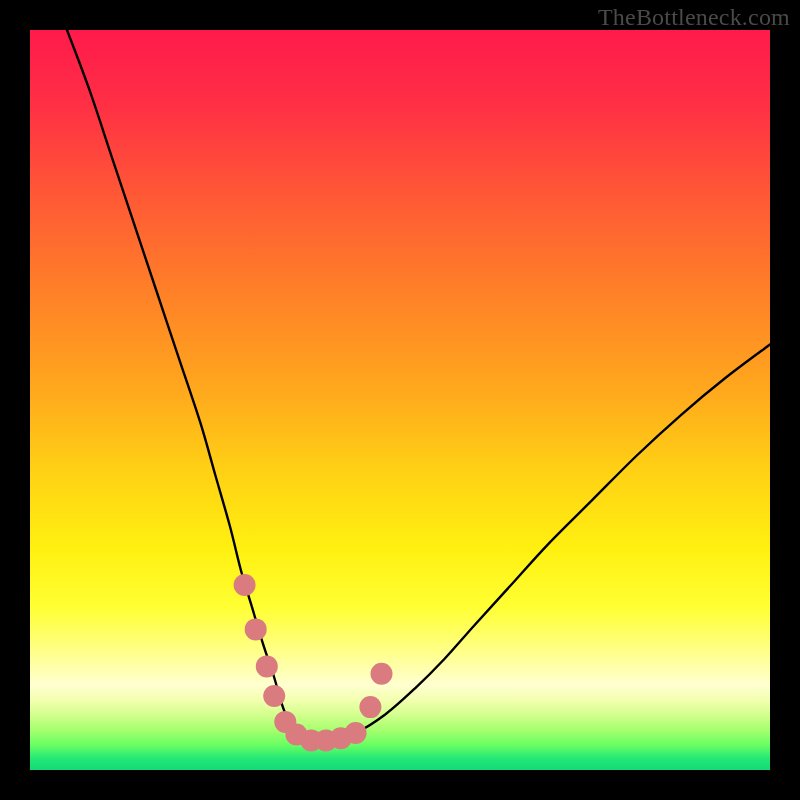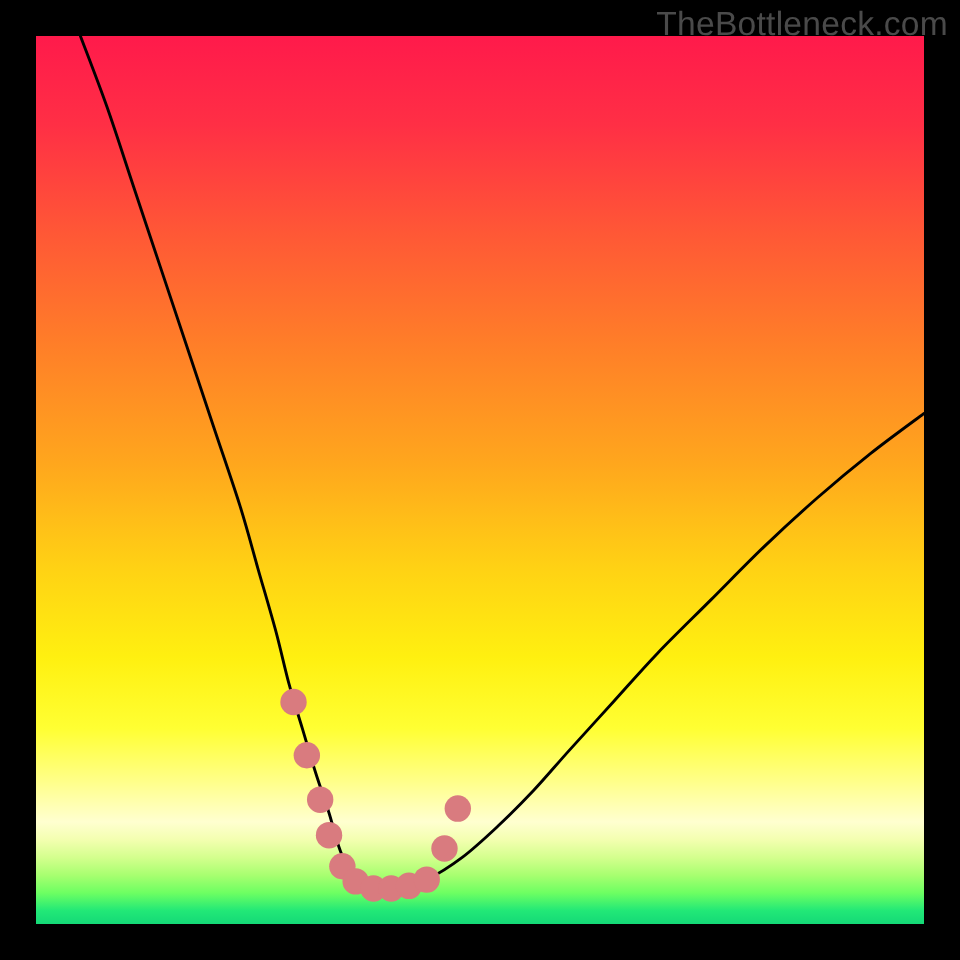--- a/index.html
+++ b/index.html
@@ -46,24 +46,25 @@
     left: 0;
     top: 0;
     width: 100%;
     height: 100%;
   }
   .watermark {
     position: absolute;
     top: 4px;
     right: 10px;
     color: #4a4a4a;
-    font-size: 28px;
+    font-size: 24px;
     font-weight: 500;
     letter-spacing: 0.2px;
     user-select: none;
+    font-family: Liberation Serif, serif;
   }
 </style>
 </head>
 <body>
 
 <div class="frame">
 
   <div class="watermark">TheBottleneck.com</div>
 
   <div class="plot-area">

